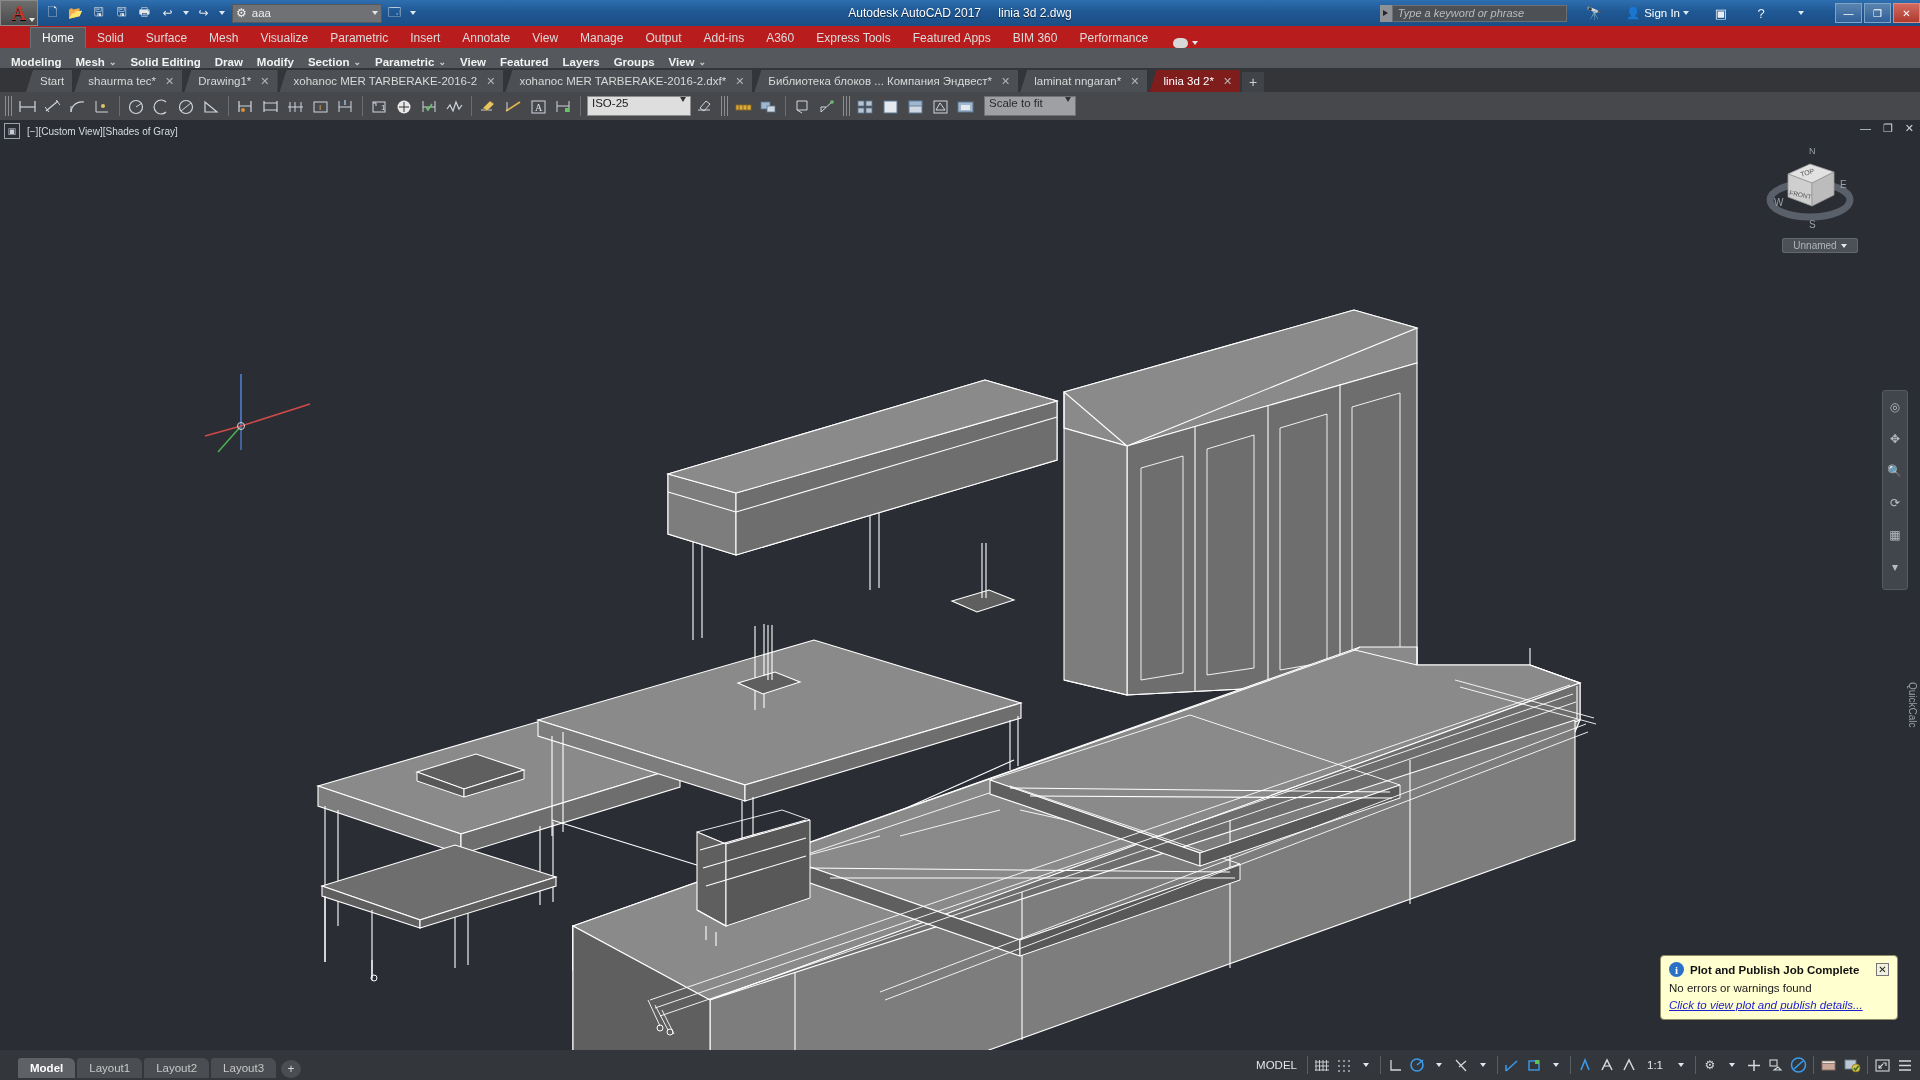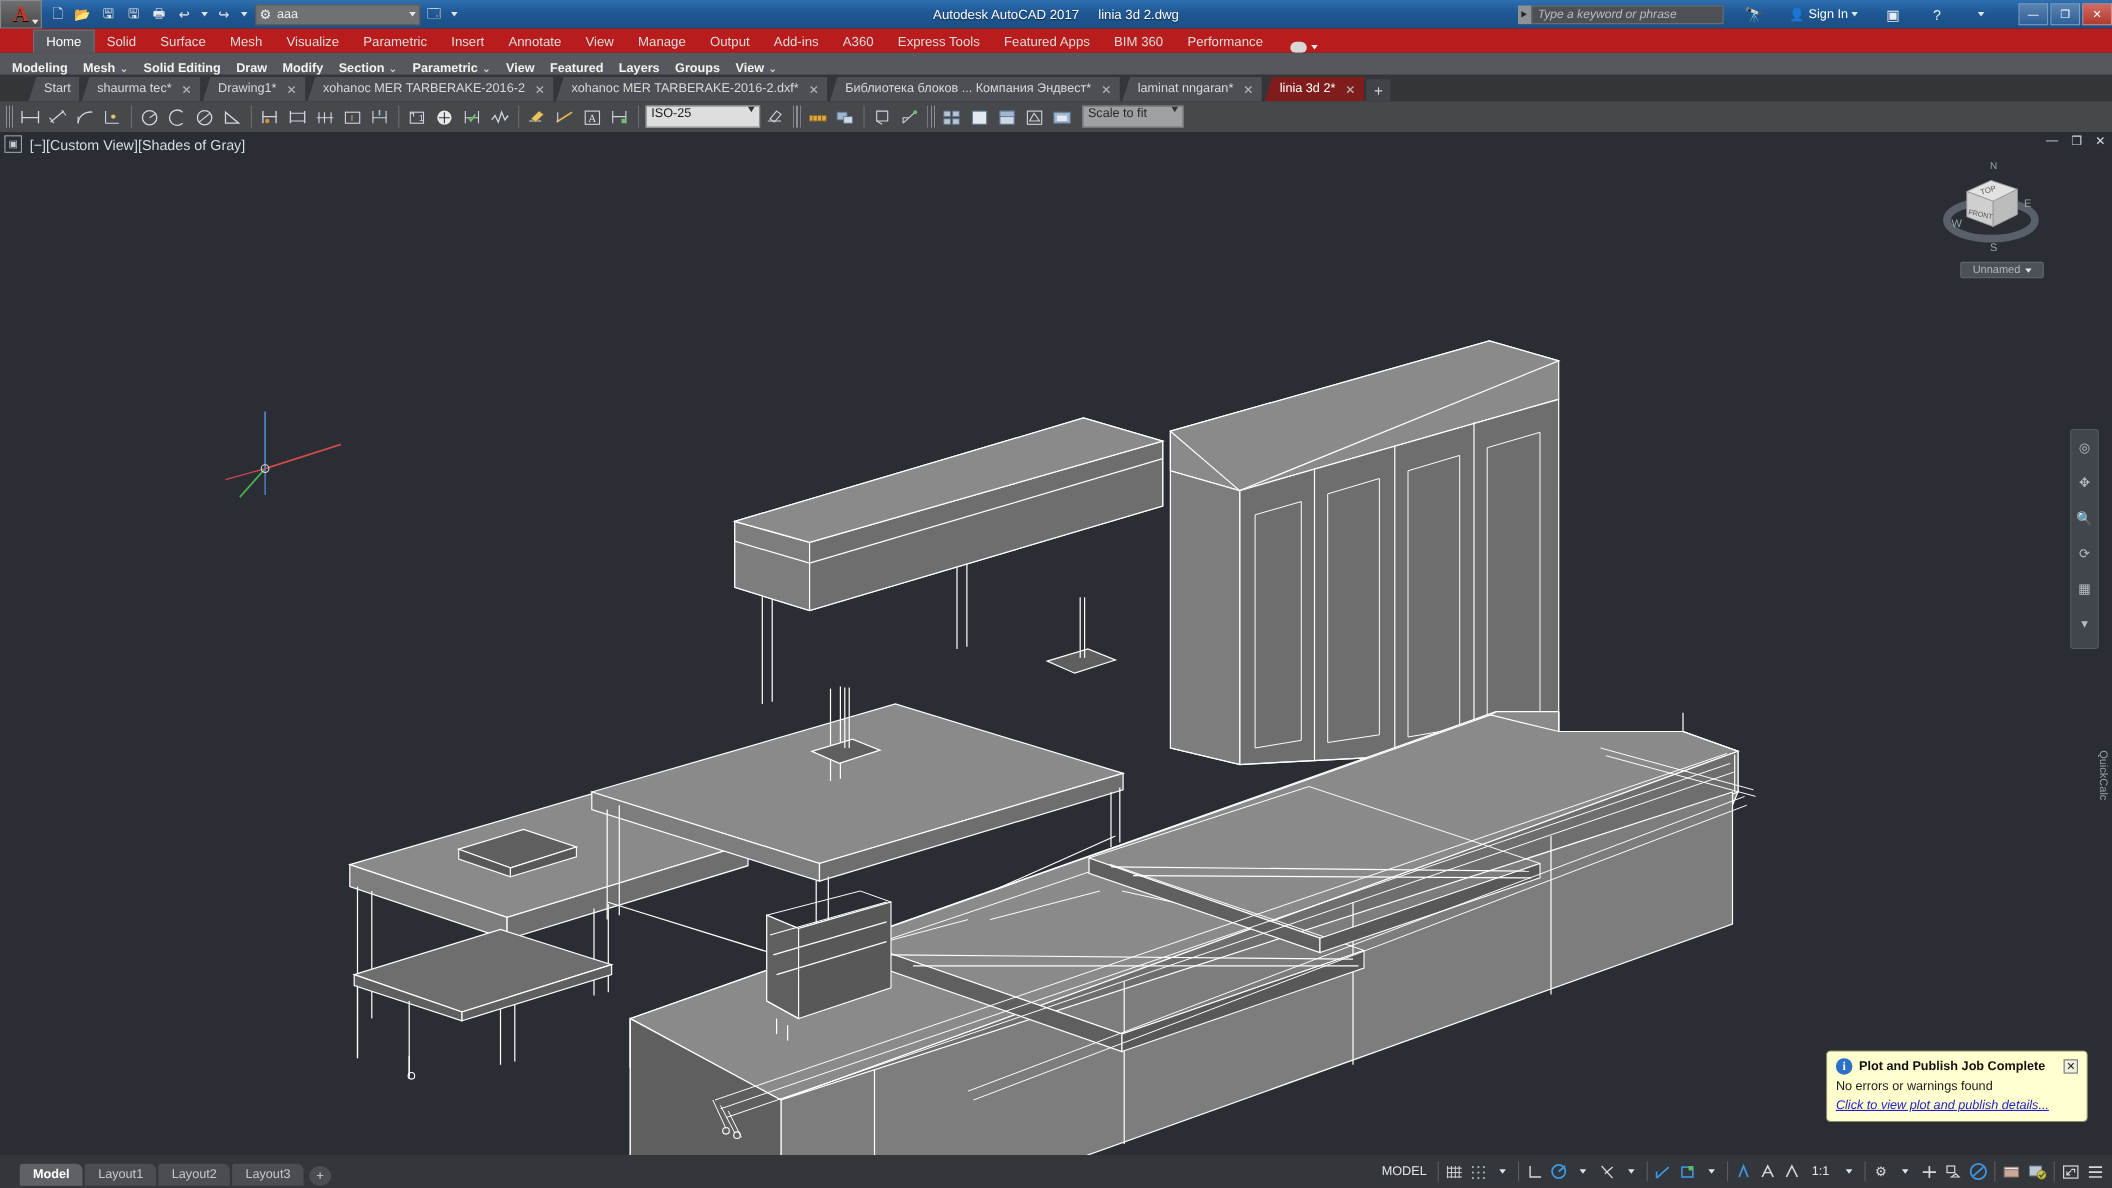--- a/index.html
+++ b/index.html
@@ -81,21 +81,21 @@
   .combo .tri{ margin-left:auto;border-left:3.5px solid transparent;border-right:3.5px solid transparent;
     border-top:5px solid #333;}
   .combo.gray{ background:#9ea0a3;color:#2a2a2a;border-color:#707276;}
 
   
   .canvas{ position:absolute;left:0;top:120px;width:1920px;height:930px;background:#2a2d33;}
   .vpbar{ position:absolute;left:0;top:0;width:1920px;height:22px;display:flex;align-items:center;
     padding-left:4px;gap:7px;}
   .vpicon{ width:16px;height:16px;border:1px solid #9aa2ad;display:flex;align-items:center;
     justify-content:center;color:#c4ccd6;font-size:9px;}
-  .vplabel{ color:#d6dbe2;font-size:13px;}
+  .vplabel{ color:#d6dbe2;font-size:10px;}
   .vpwin{ position:absolute;right:6px;top:2px;display:flex;gap:12px;color:#cfd5dd;font-size:11px;}
   .vcube{ position:absolute;right:62px;top:24px;width:96px;height:90px;}
   .unnamed{ position:absolute;right:62px;top:118px;width:76px;height:15px;background:#4c5057;
     border:1px solid #626870;border-radius:2px;color:#aeb5be;font-size:10px;display:flex;
     align-items:center;justify-content:center;gap:4px;}
   .navbar{ position:absolute;right:12px;top:270px;width:26px;height:200px;background:#41454c;
     border:1px solid #555a62;border-radius:3px;}
   .navbar .ni{ height:32px;display:flex;align-items:center;justify-content:center;color:#b6bcc5;font-size:12px;}
   .quickcalc{ position:absolute;right:0px;top:540px;width:16px;height:90px;color:#9aa1ab;font-size:10px;
     writing-mode:vertical-rl; display:flex;align-items:center;justify-content:center;}

